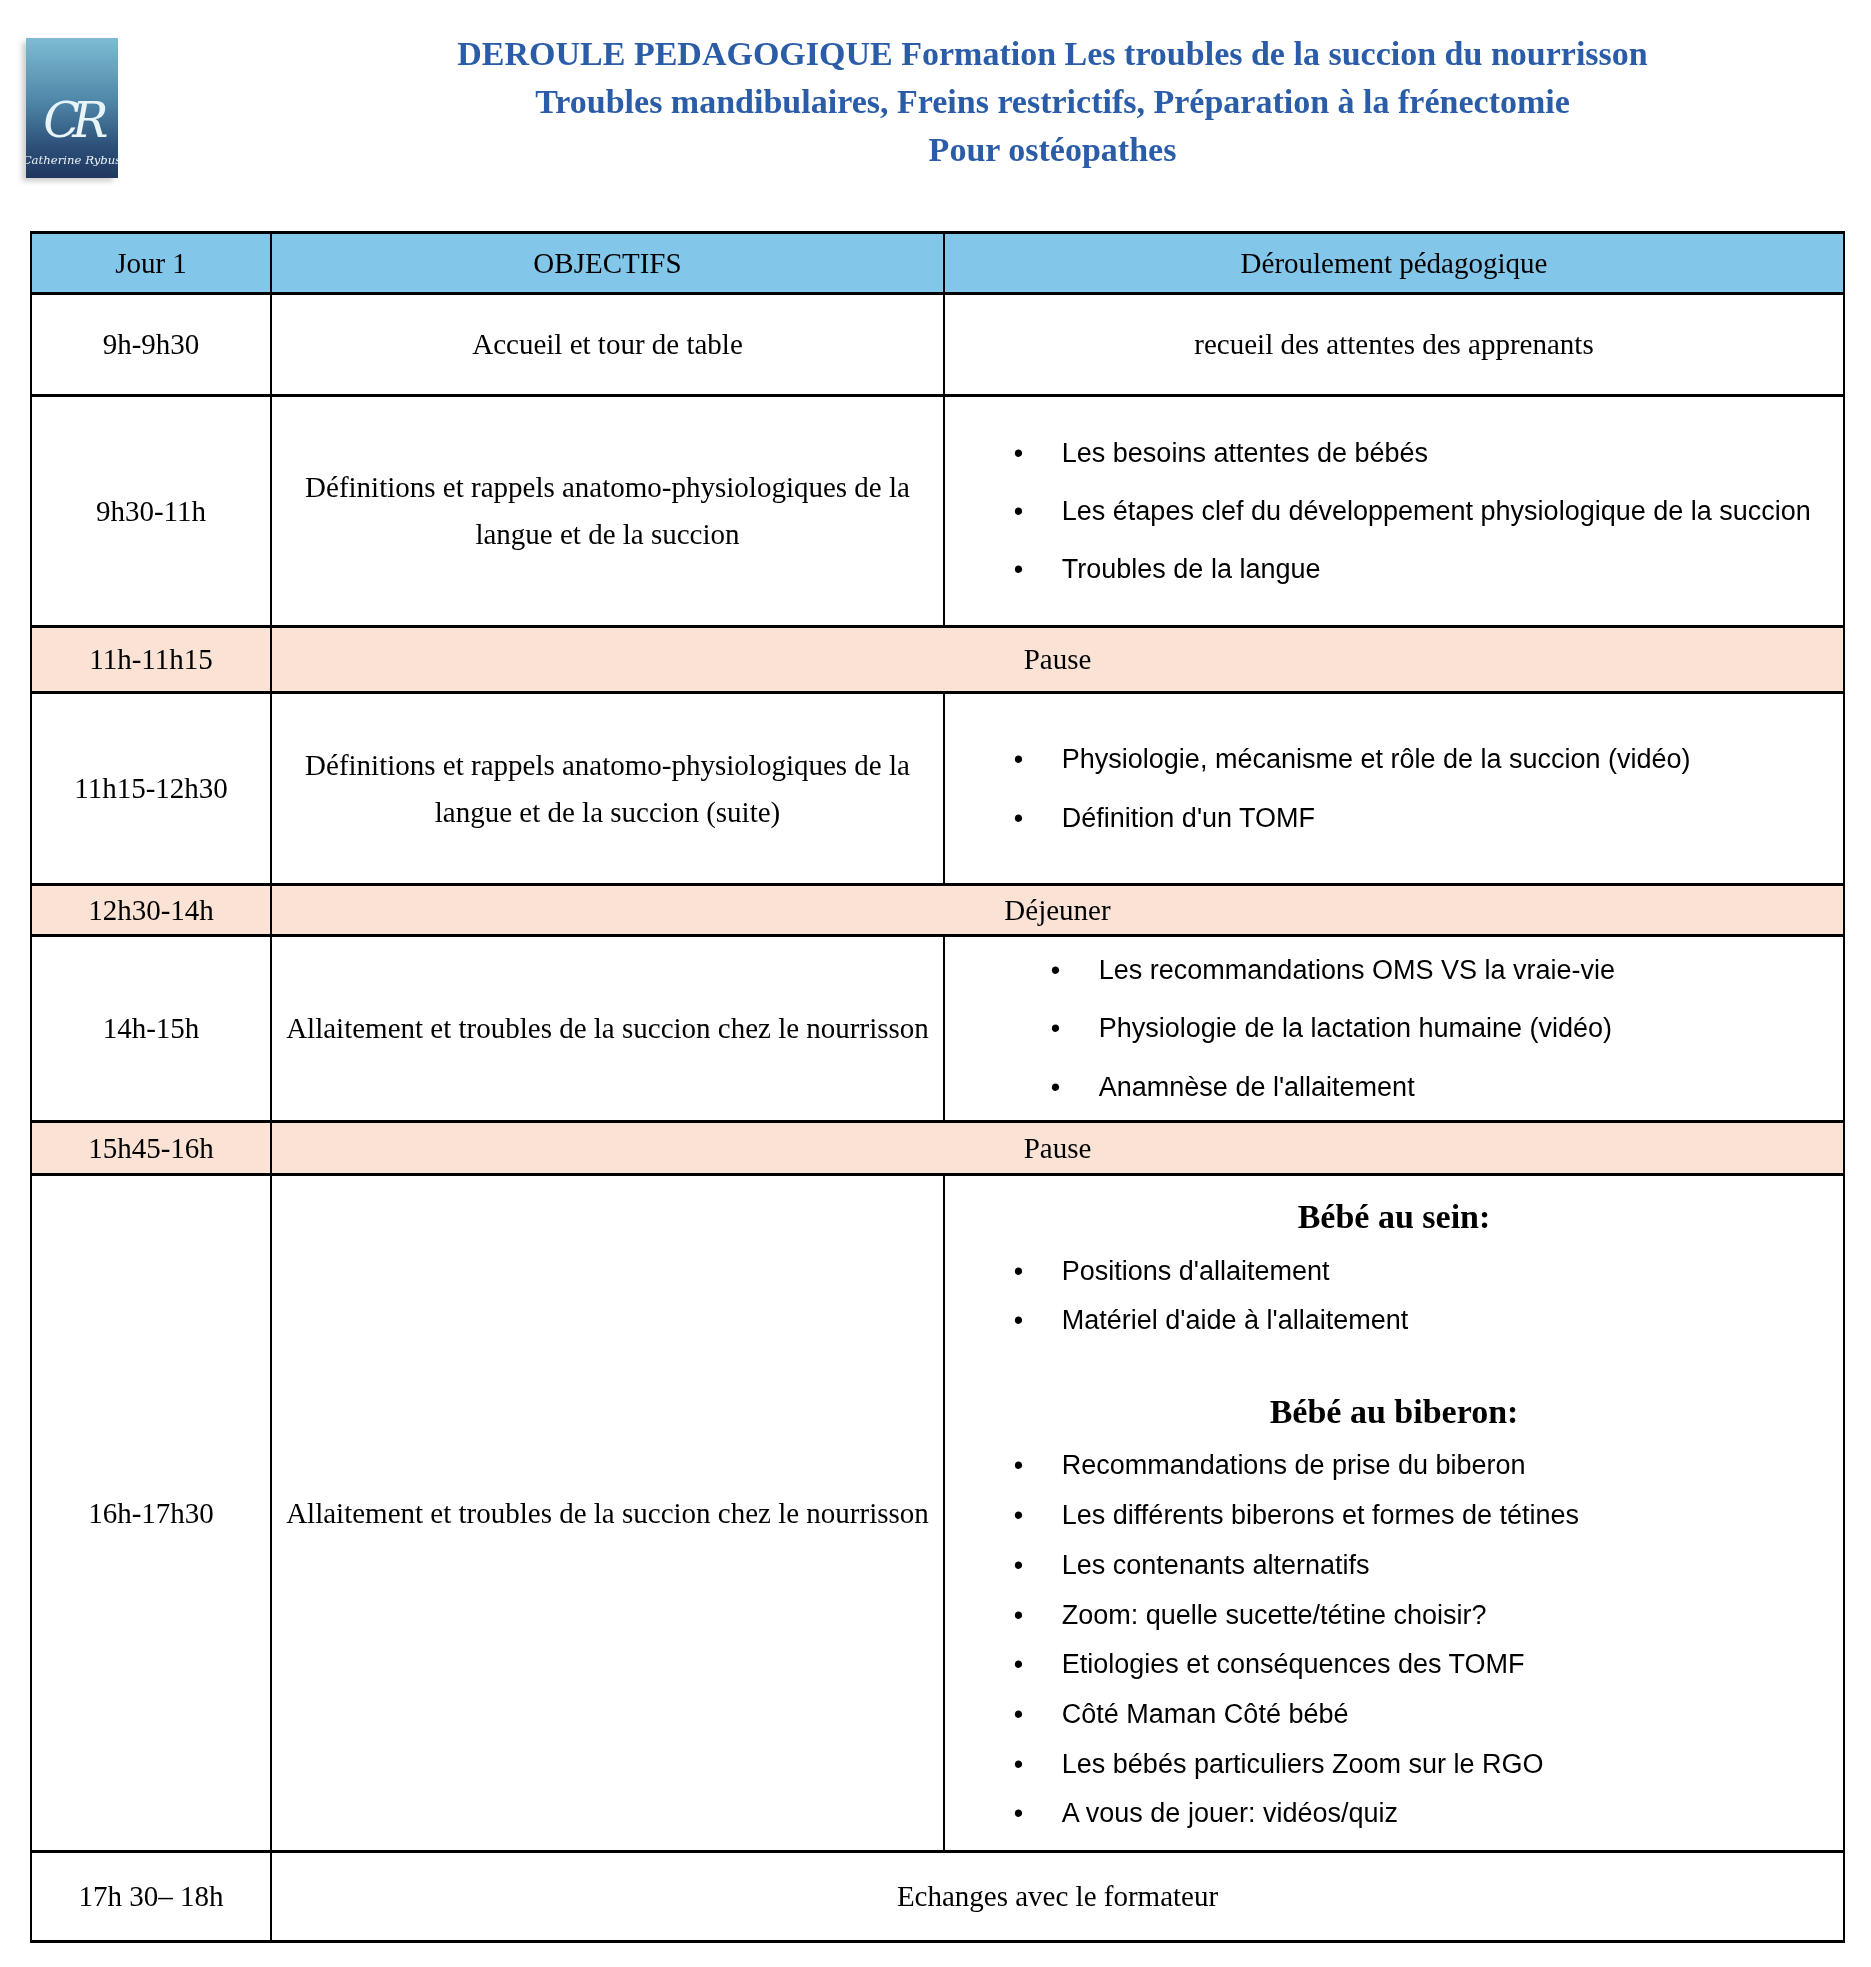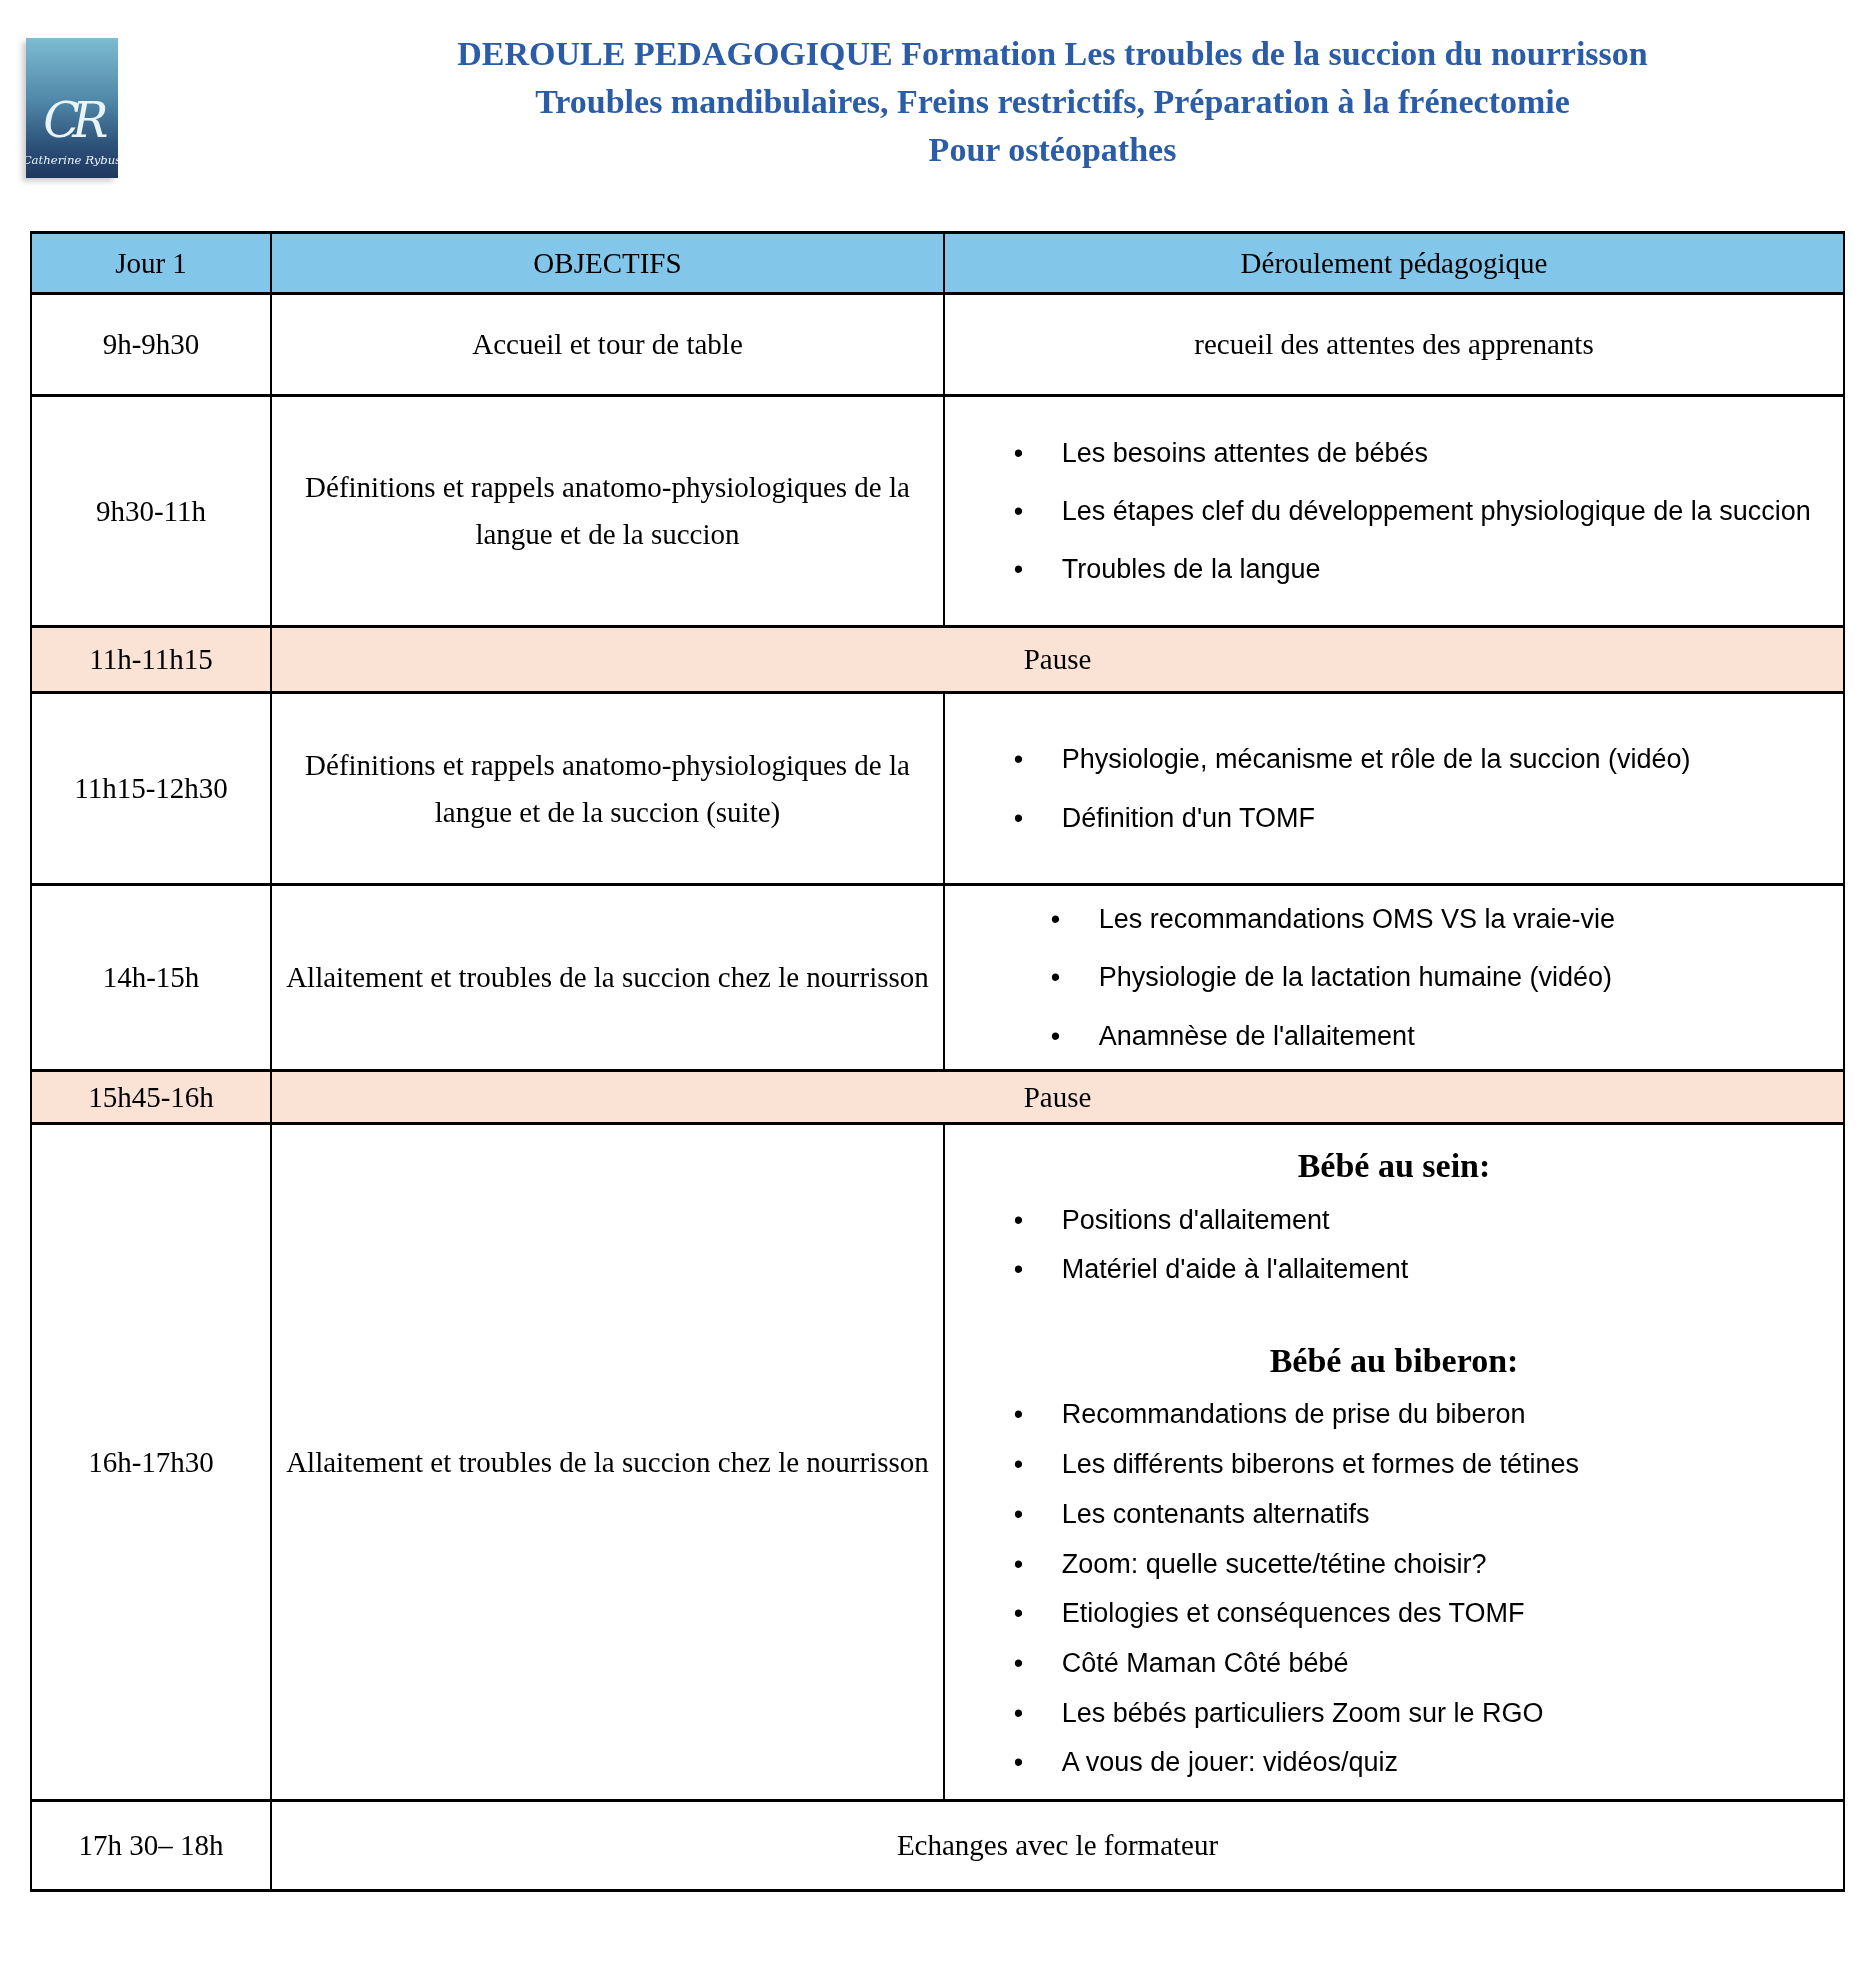--- a/index.html
+++ b/index.html
@@ -128,20 +128,24 @@
     <td>11h15-12h30</td>
     <td>Définitions et rappels anatomo-physiologiques de la langue et de la succion (suite)</td>
     <td class="deroulement">
       <ul class="bullets">
         <li>Physiologie, mécanisme et rôle de la succion (vidéo)</li>
         <li>Définition d'un TOMF</li>
       </ul>
     </td>
   </tr>
 
+  <tr class="brk5">
+    <td class="break-cell">12h30-14h</td>
+    <td class="break-cell" colspan="2">Déjeuner</td>
+  </tr>
 
   <tr class="r6">
     <td>14h-15h</td>
     <td>Allaitement et troubles de la succion chez le nourrisson</td>
     <td class="deroulement">
       <ul class="bullets indent-extra">
         <li>Les recommandations OMS VS la vraie-vie</li>
         <li>Physiologie de la lactation humaine (vidéo)</li>
         <li>Anamnèse de l'allaitement</li>
       </ul>

